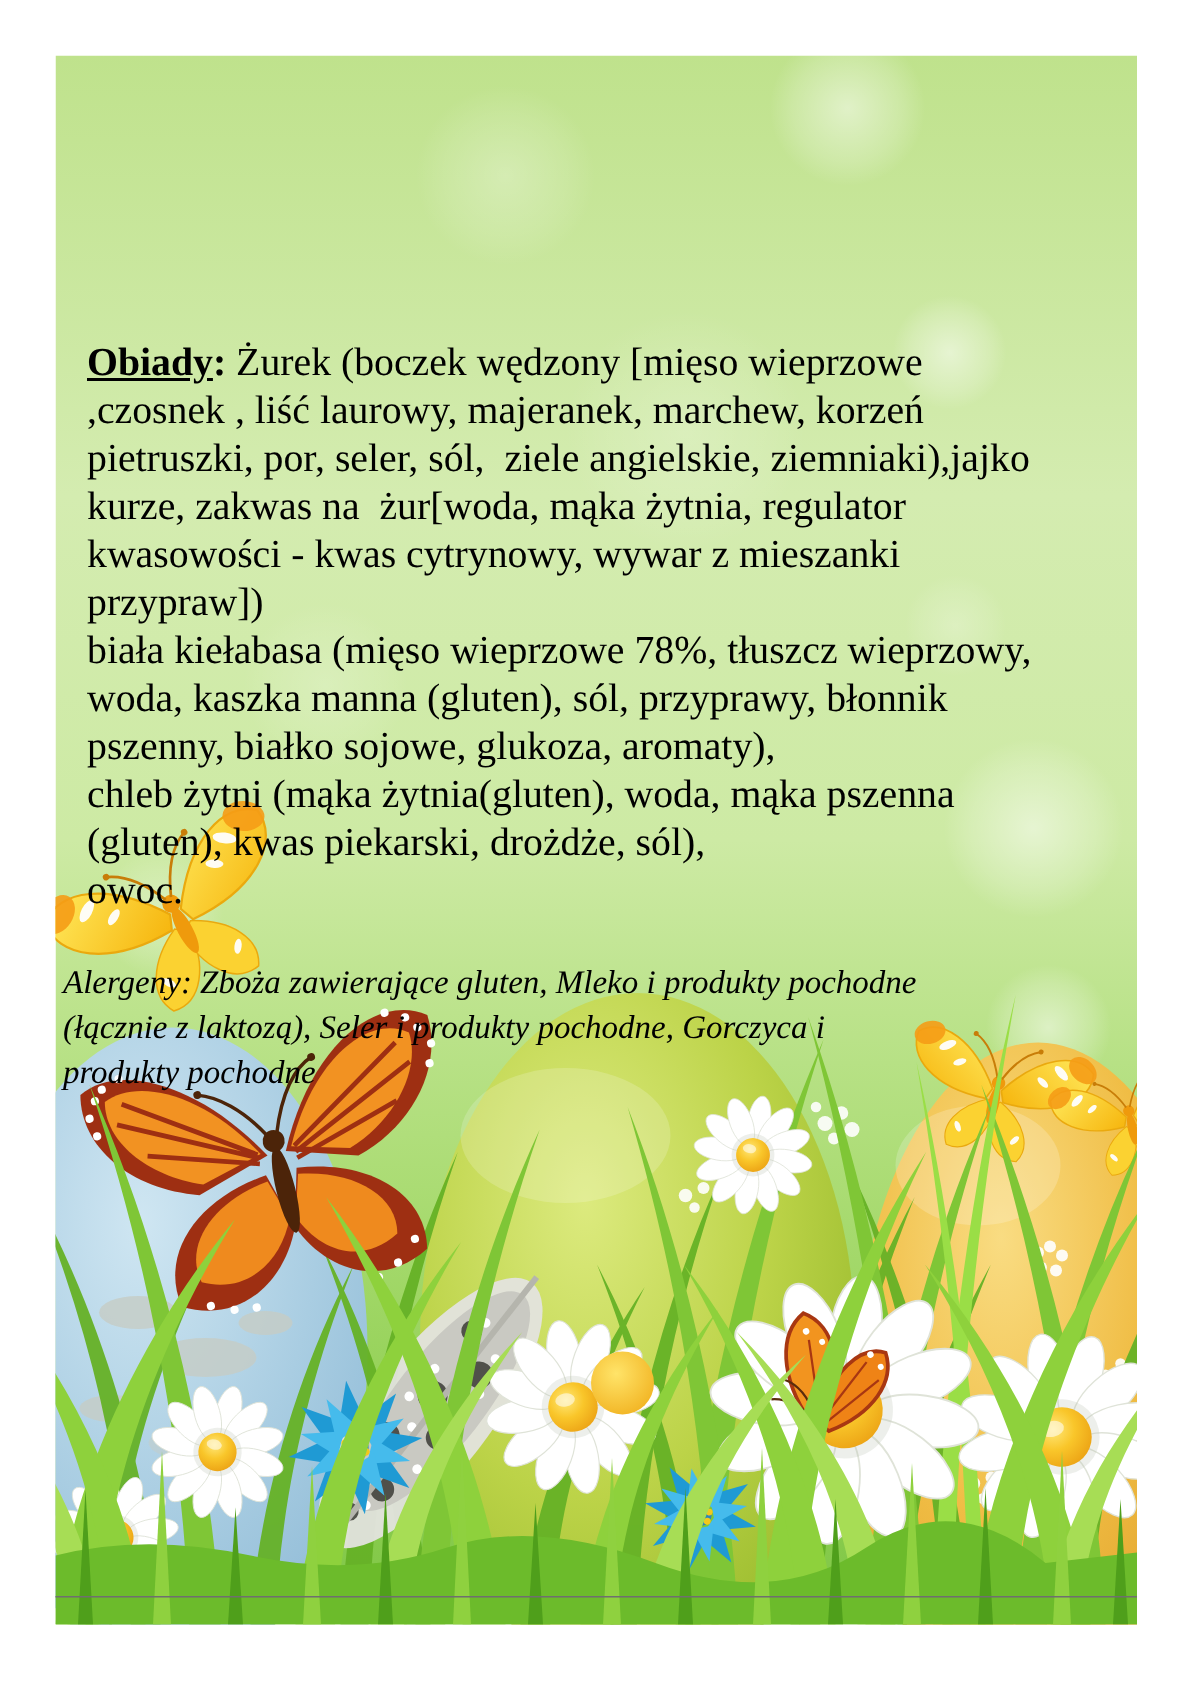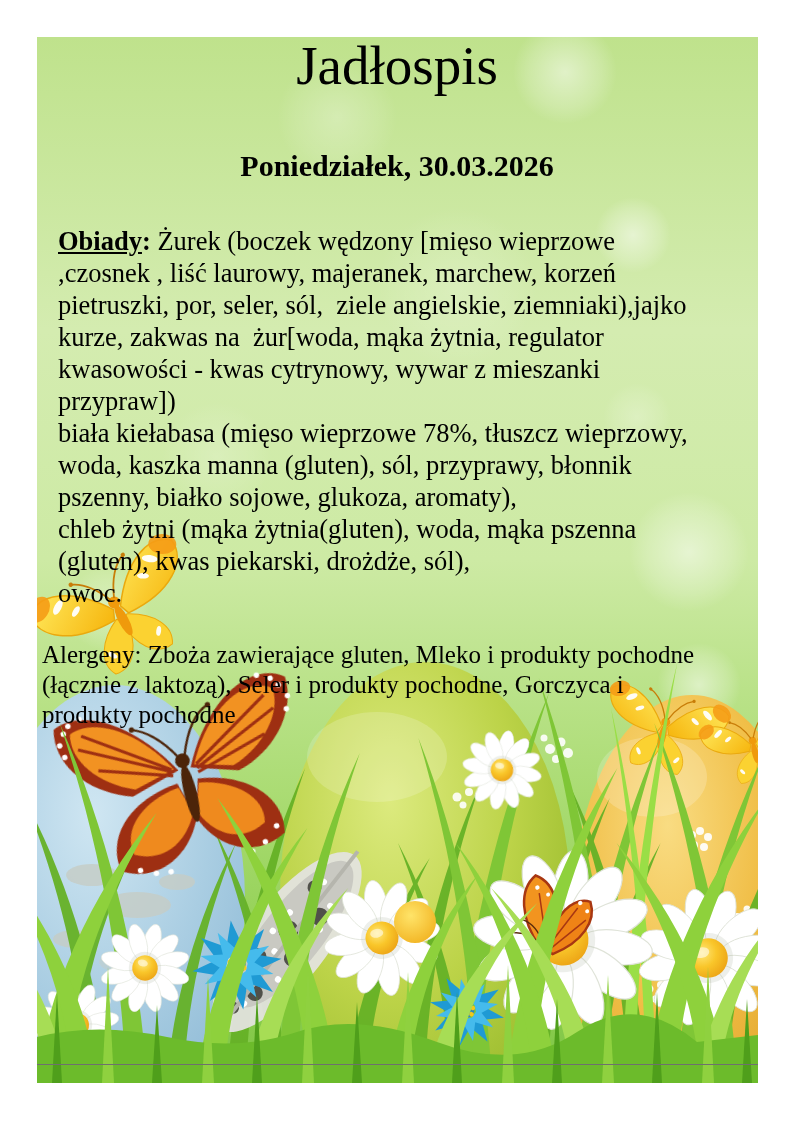--- a/index.html
+++ b/index.html
@@ -12,22 +12,22 @@
   .bg svg{display:block;width:100%;height:100%;}
   .content{position:absolute;inset:0;}
   h1.title{position:absolute;left:0;top:34px;width:794px;margin:0;text-align:center;
         font-size:55px;font-weight:400;line-height:64px;}
   h2.date{position:absolute;left:0;top:147px;width:794px;margin:0;text-align:center;
         font-size:30px;font-weight:700;line-height:38px;}
   p.meal{position:absolute;left:42px;top:209px;width:722px;margin:16px;
         font-size:26.5px;line-height:32px;white-space:pre-wrap;}
   .meal-label{font-weight:700;text-decoration:underline;}
   .meal-colon{font-weight:700;}
-  p.allergens{position:absolute;left:42px;top:640px;width:730px;margin:0;
-        font-size:25px;line-height:30px;white-space:pre-wrap;}
+  p.allergens{position:absolute;left:42px;top:640px;width:730px;margin:0;font-style:italic;
+        font-size:22px;line-height:30px;white-space:pre-wrap;}
   .footer-line{position:absolute;left:37px;top:1064px;width:721px;height:1px;
         background:var(--footer-line);}
   .footer{position:absolute;left:41px;top:1069px;width:720px;
         font-family:"Liberation Sans",sans-serif;font-size:7.5px;letter-spacing:.15px;
         color:var(--footer-text);}
 </style>
 </head>
 <body>
 
 <div class="page">
@@ -382,22 +382,20 @@
             <path d="M665 1046 L671 930 L677 1046 Z" fill="#8fd13f"></path>
           <path d="M705 1046 L710 962 L715 1046 Z" fill="#4f9f1b"></path>
         </g>
       </g>
 
       <use href="#ybf" transform="translate(79,569) rotate(-28)"></use>
     </svg>
   </div>
 
   <div class="content">
-    <h1 class="title">Jadłospis</h1>
-    <h2 class="date">Poniedziałek, 30.03.2026</h2>
     <p class="meal"><span class="meal-label">Obiady</span><span class="meal-colon">: </span><span>Żurek (boczek wędzony [mięso wieprzowe
 ,czosnek , liść laurowy, majeranek, marchew, korzeń
 pietruszki, por, seler, sól,  ziele angielskie, ziemniaki),jajko
 kurze, zakwas na  żur[woda, mąka żytnia, regulator
 kwasowości - kwas cytrynowy, wywar z mieszanki
 przypraw])
 biała kiełabasa (mięso wieprzowe 78%, tłuszcz wieprzowy,
 woda, kaszka manna (gluten), sól, przyprawy, błonnik
 pszenny, białko sojowe, glukoza, aromaty),
 chleb żytni (mąka żytnia(gluten), woda, mąka pszenna

